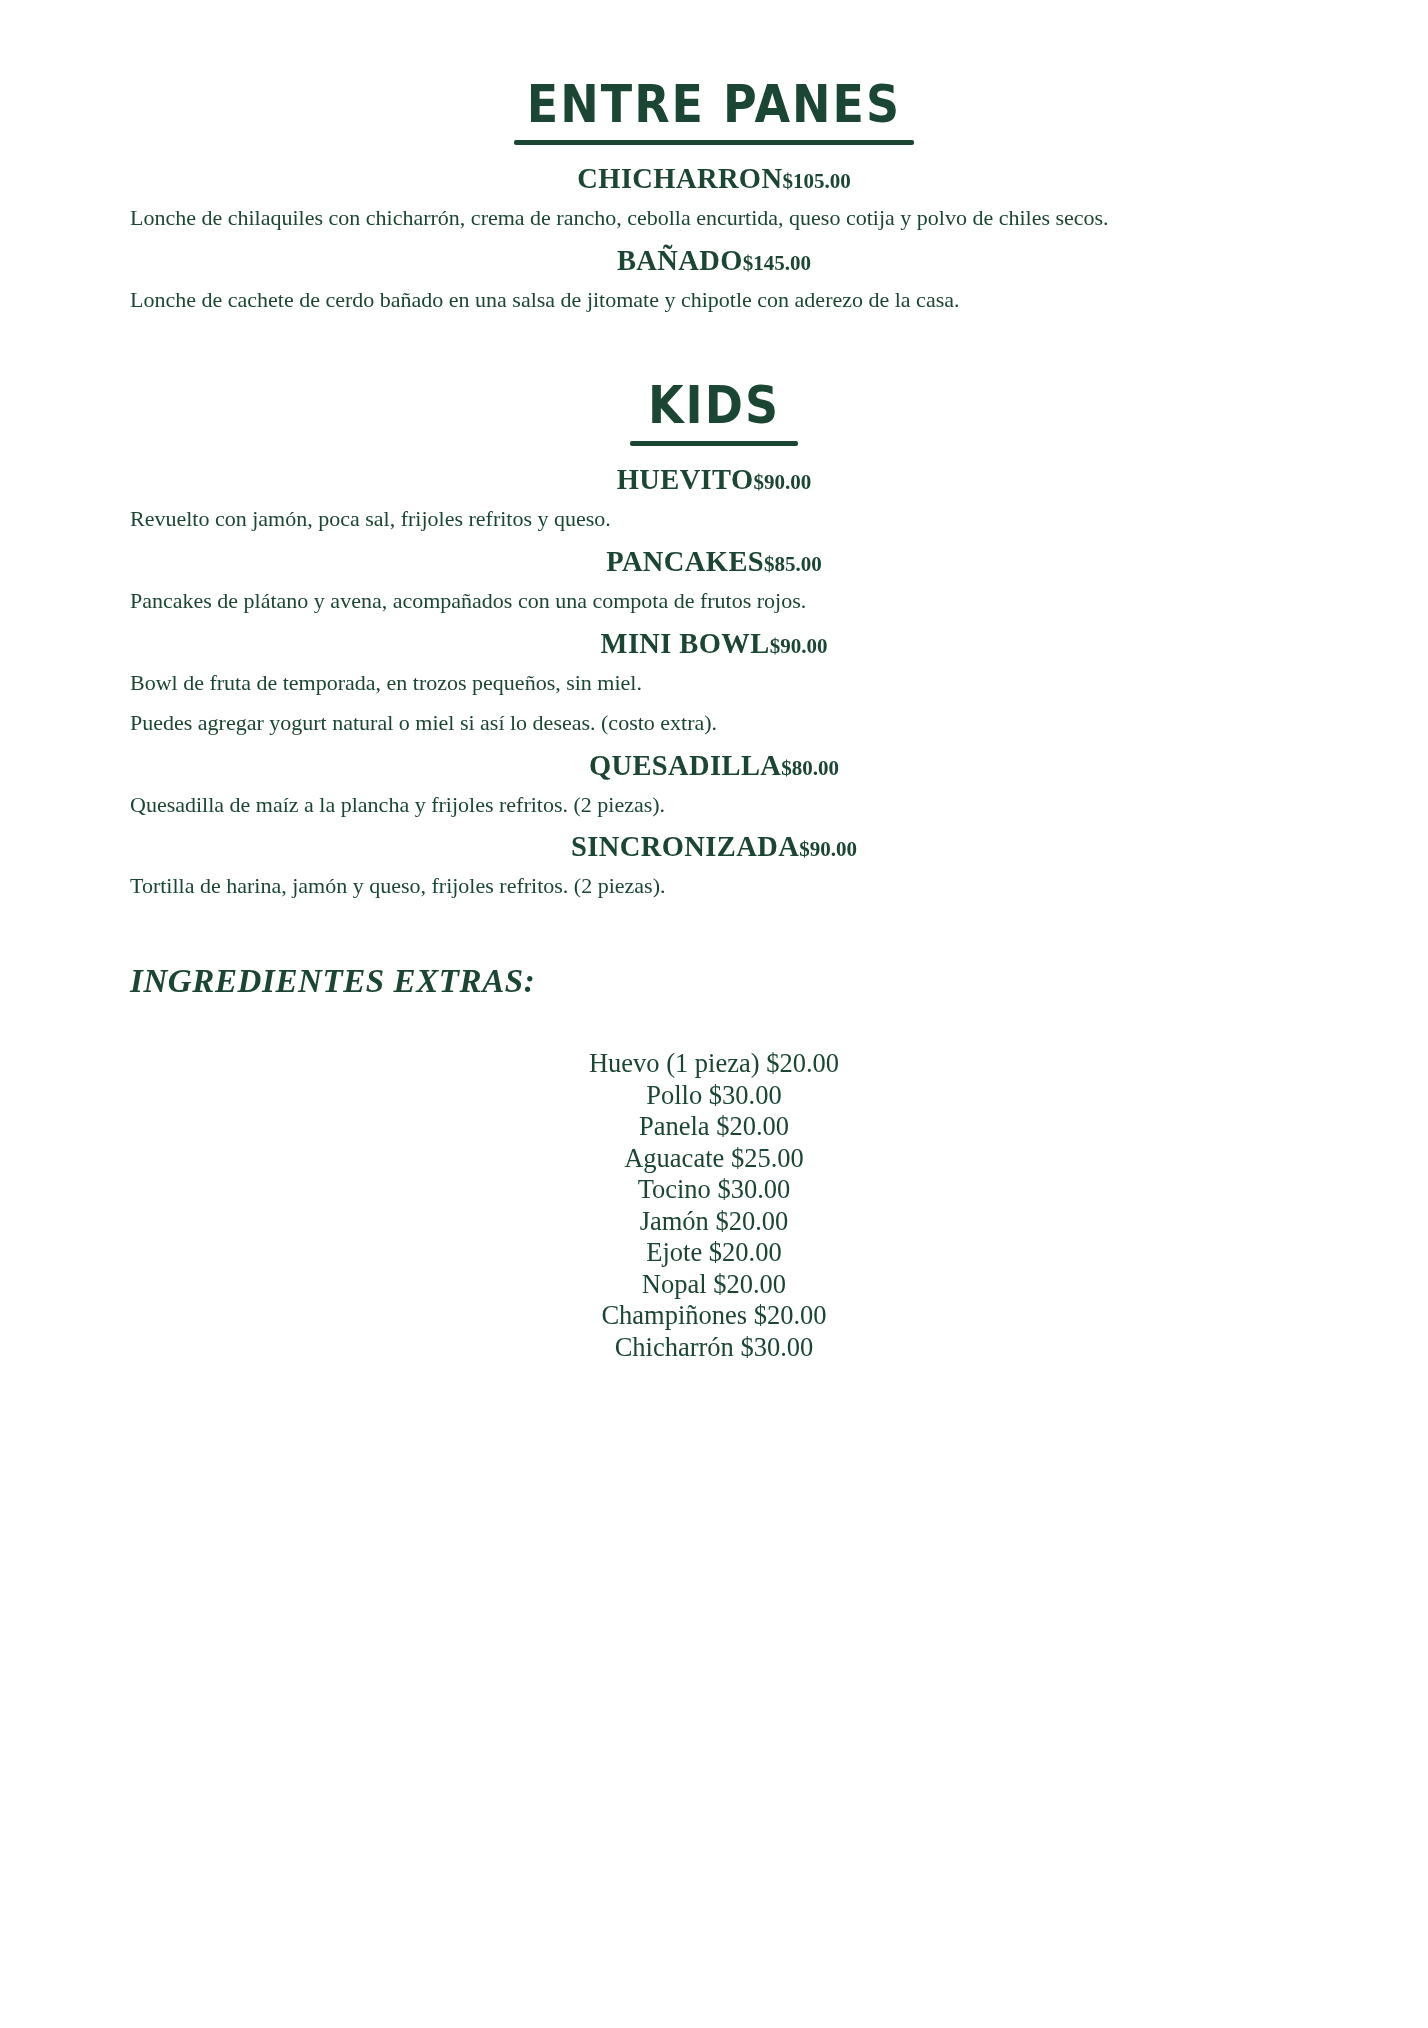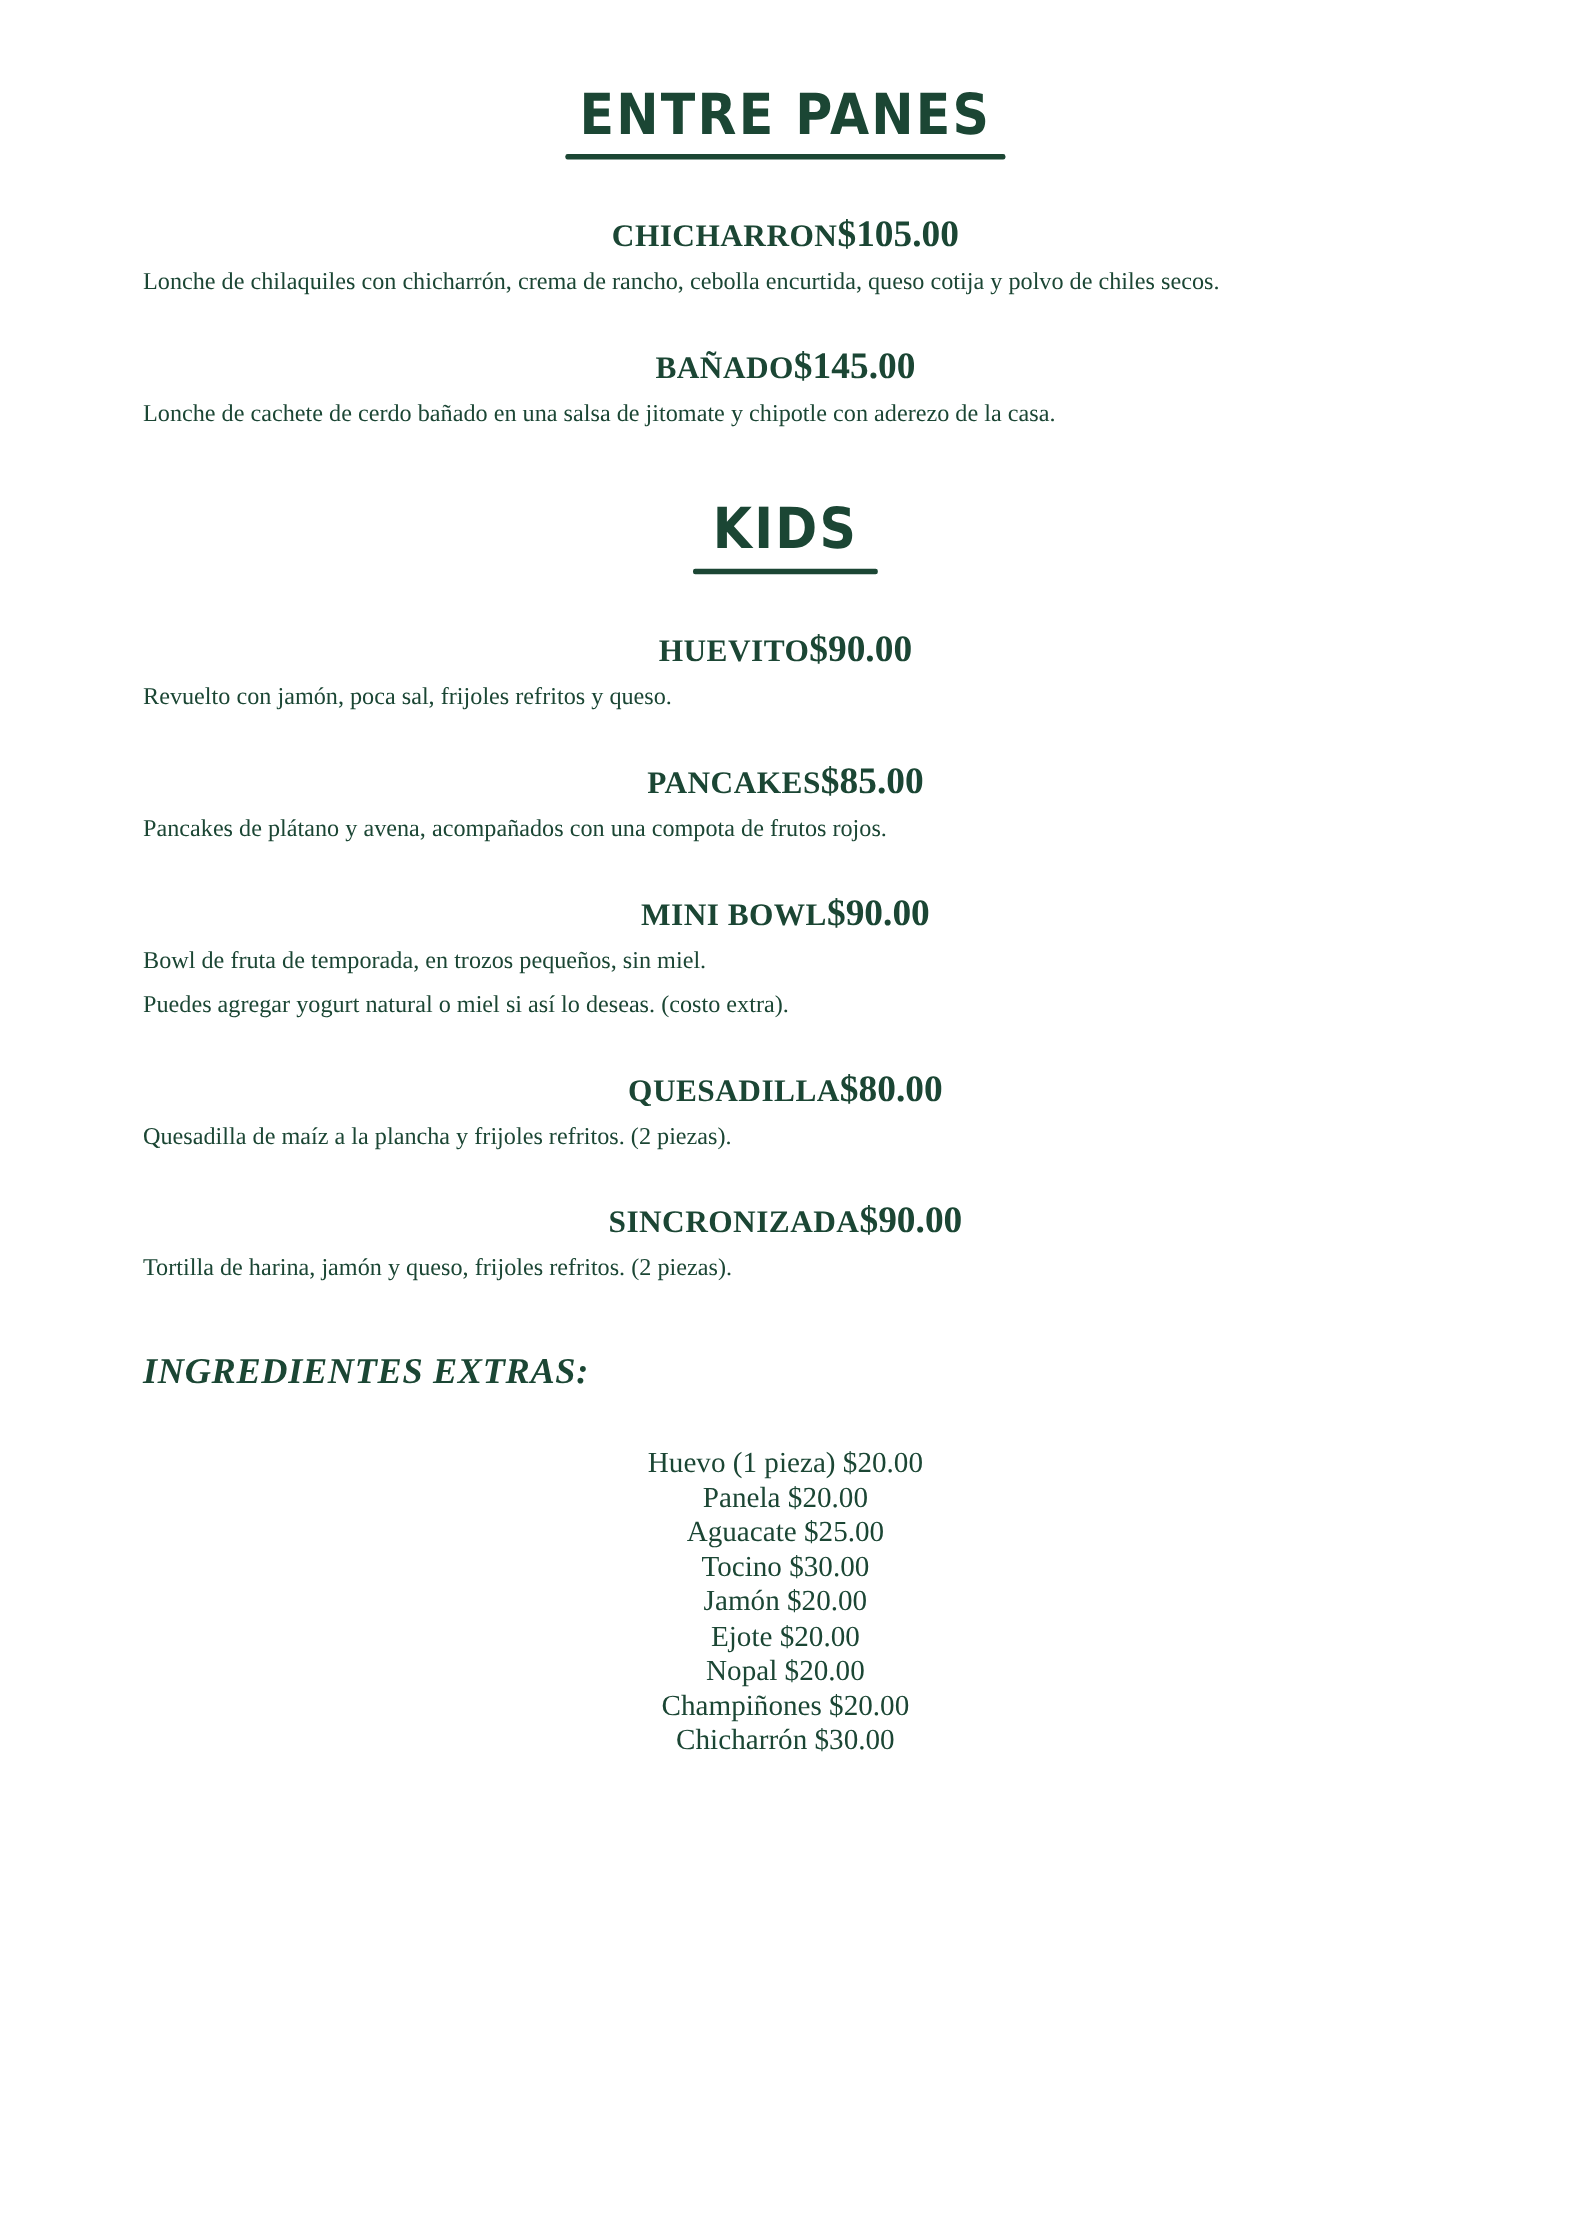--- a/index.html
+++ b/index.html
@@ -65,24 +65,23 @@
     font-family: "Liberation Serif", serif;
     font-weight: bold;
     font-size: 28.5px;
     letter-spacing: 0.4px;
     color: #1b4634;
     text-transform: uppercase;
   }
   .item-price {
     font-family: "Liberation Serif", serif;
     font-weight: bold;
-    font-size: 34px;
+    font-size: 21px;
     color: #1b4634;
     white-space: nowrap;
-    margin-top: 32px;
   }
   .item-desc {
     font-family: "Liberation Serif", serif;
     font-size: 22px;
     line-height: 1.72;
     color: #1b4634;
     margin: 0 0 8px 0;
   }
   .item-desc.justify { text-align: justify; }
 
@@ -176,20 +175,21 @@
       <span class="item-name">SINCRONIZADA</span>
       <span class="item-price">$90.00</span>
     </div>
     <p class="item-desc">Tortilla de harina, jamón y queso, frijoles refritos. (2 piezas).</p>
   </div>
 
   <div class="extras-label">INGREDIENTES EXTRAS:</div>
 
   <div class="extras-list">
     <div>Huevo (1 pieza) $20.00</div>
+    <div>Pollo $30.00</div>
     <div>Panela $20.00</div>
     <div>Aguacate $25.00</div>
     <div>Tocino $30.00</div>
     <div>Jamón $20.00</div>
     <div>Ejote $20.00</div>
     <div>Nopal $20.00</div>
     <div>Champiñones $20.00</div>
     <div>Chicharrón $30.00</div>
   </div>
 

